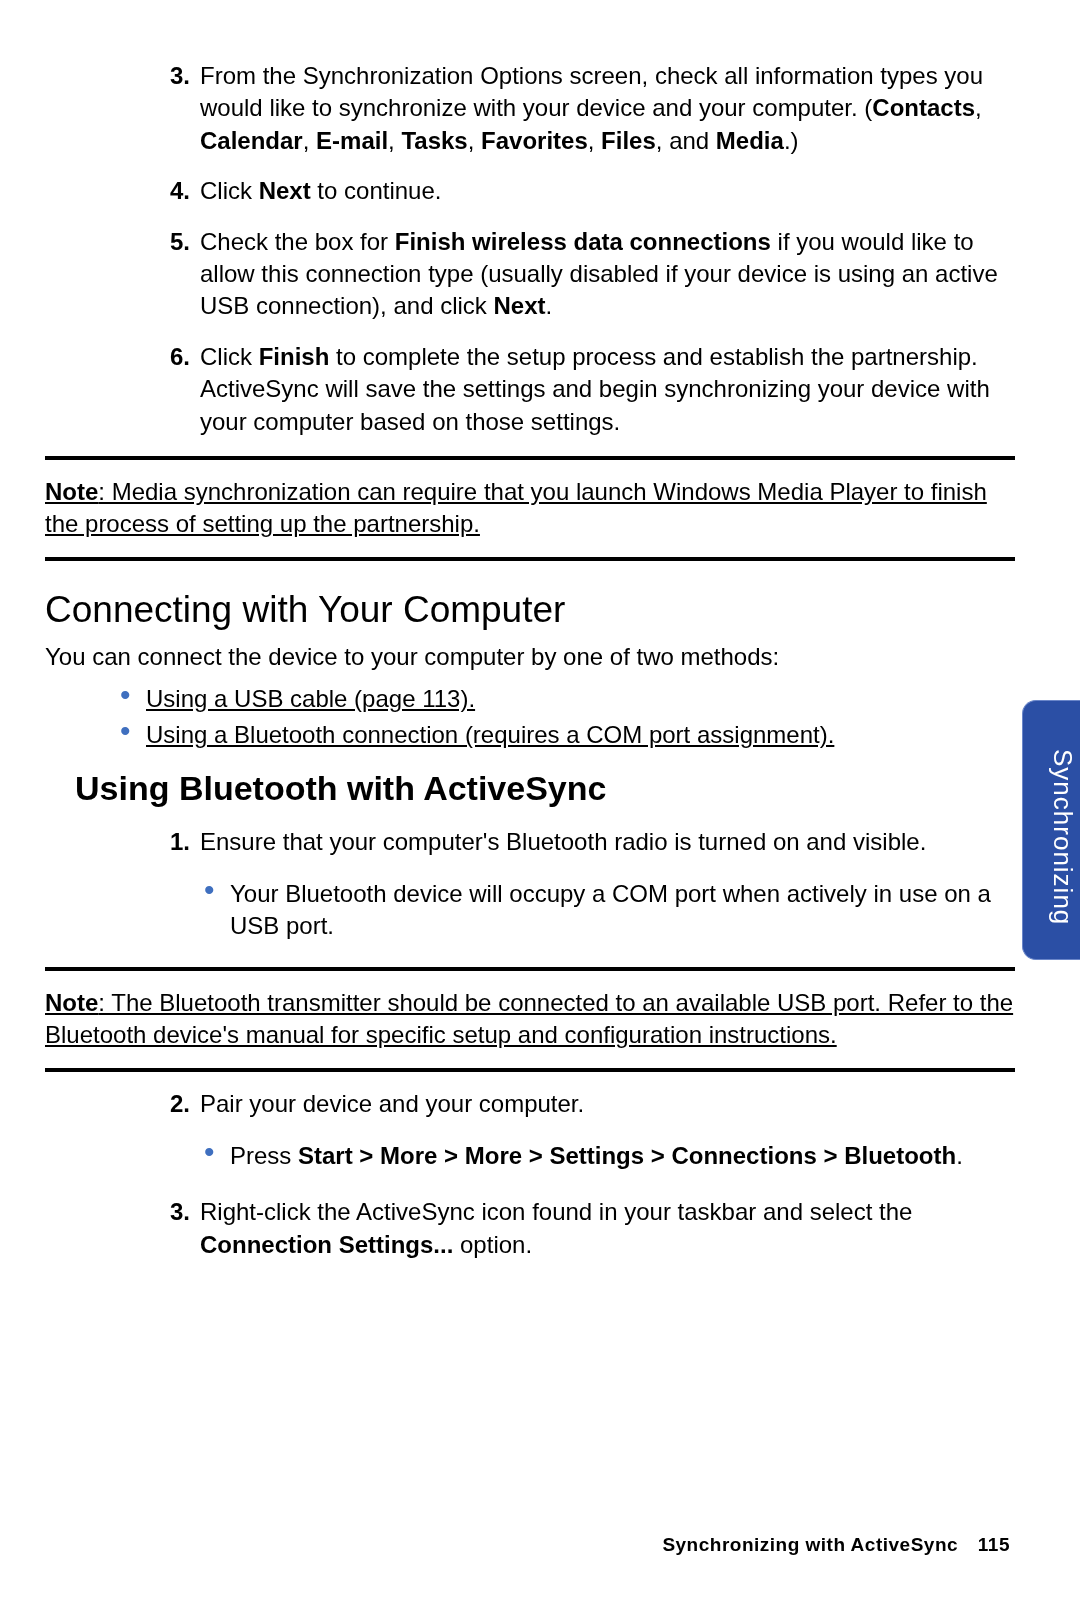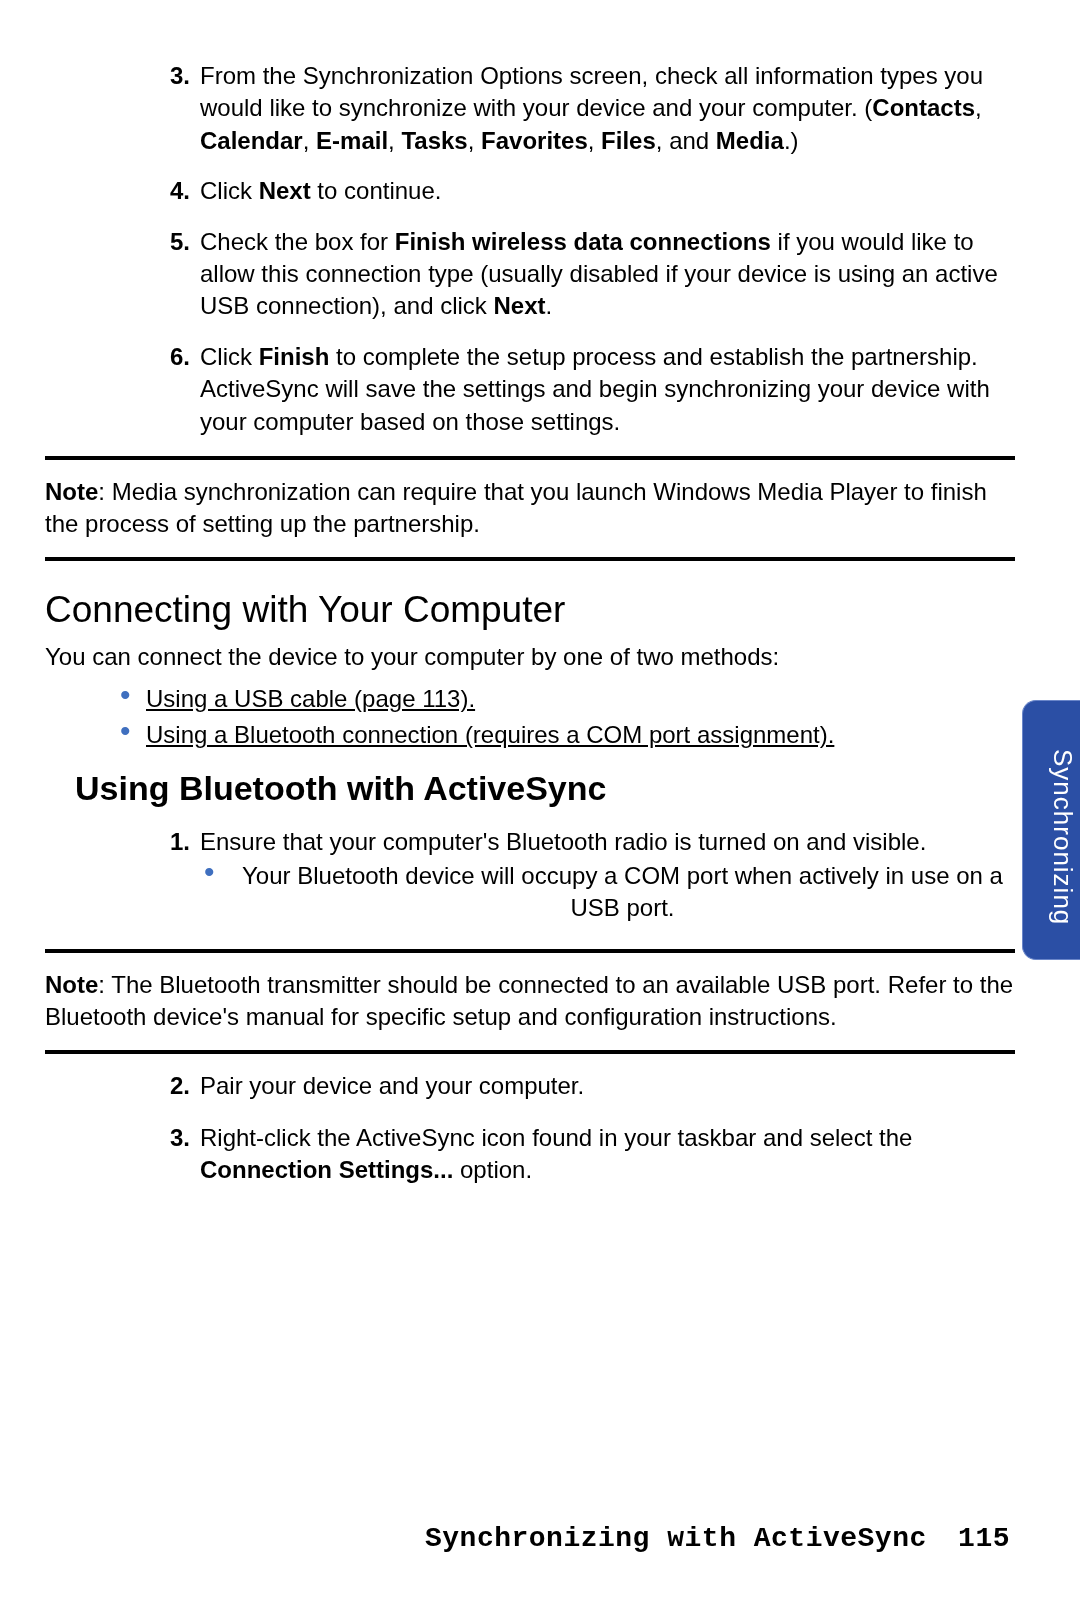--- a/index.html
+++ b/index.html
@@ -13,21 +13,21 @@
     position: relative;
     padding: 60px 65px 0 45px;
   }
   .ol-outer { list-style: none; }
   .ol-outer > li { display: flex; margin-bottom: 18px; }
   .num { width: 55px; flex: 0 0 55px; text-align: right; padding-right: 10px; font-weight: bold; }
   .ol-body { flex: 1; }
   .indent1 { padding-left: 100px; }
   b { font-weight: bold; }
   hr.thick { border: none; border-top: 4px solid #000; margin: 16px 0; }
-  .note { margin: 10px 0; }
+  .note { margin: 10px 0; text-decoration: underline; }
   h2.section {
     font-family: Arial, Helvetica, sans-serif;
     font-weight: 400;
     font-size: 37px;
     color: #000000;
     margin-top: 24px;
     margin-bottom: 6px;
   }
   .para { margin-bottom: 10px; }
   ul.bullets { list-style: none; padding-left: 75px; margin-bottom: 14px; text-decoration: underline; }
@@ -59,26 +59,25 @@
     writing-mode: vertical-rl;
     text-align: center;
     font-size: 26px;
     letter-spacing: 1px;
     padding-top: 14px;
     font-family: Arial, sans-serif;
   }
   .footer {
     position: absolute;
     bottom: 62px; right: 70px;
-    font-size: 28px; font-weight: bold;
+    font-size: 19px; font-weight: bold;
     letter-spacing: 0.5px;
-    font-family: Liberation Mono, monospace;
   }
   .footer .pn { margin-left: 14px; }
-  .step-bullets { list-style:none; padding-left: 0; margin-top:2px;text-align:center; }
+  .step-bullets { list-style:none; padding-left: 0; margin-top:20px; }
   .step-bullets > li { position:relative; padding-left:30px; margin-bottom:6px; }
   .step-bullets > li::before {
     content:"•"; position:absolute; left:4px; top:-3px;
     color:#3f6fbf; font-size:30px; line-height:1;
   }
 </style>
 </head>
 <body>
 
 <ol class="ol-outer indent1" id="steps-top">
@@ -132,20 +131,21 @@
   <b>Note</b><span>: The Bluetooth transmitter should be connected to an available USB port. Refer to the Bluetooth device's manual for specific setup and configuration instructions.</span>
 </p>
 <hr class="thick">
 
 <ol class="ol-outer indent1">
   <li>
     <span class="num">2.</span>
     <div class="ol-body">
       <span>Pair your device and your computer.</span>
       <ul class="step-bullets" id="bt2sub">
+          <li>Press <b>Start &gt; More &gt; More &gt; Settings &gt; Connections &gt; Bluetooth</b>.</li>
         </ul>
     </div>
   </li>
   <li>
     <span class="num">3.</span>
     <div class="ol-body" id="bt3">Right-click the ActiveSync icon found in your taskbar and select the <b>Connection Settings...</b> option.</div>
   </li>
 </ol>
 
 <div class="side-tab">Synchronizing</div>

